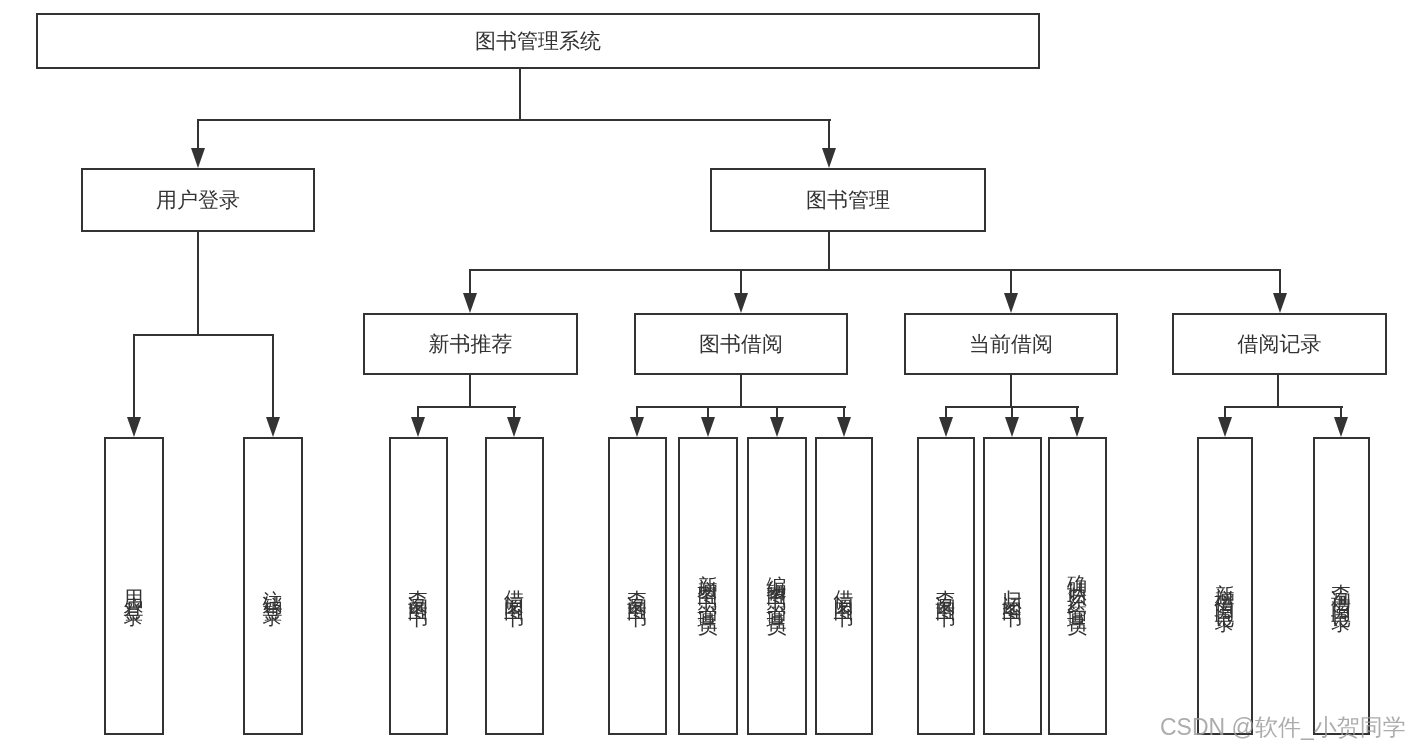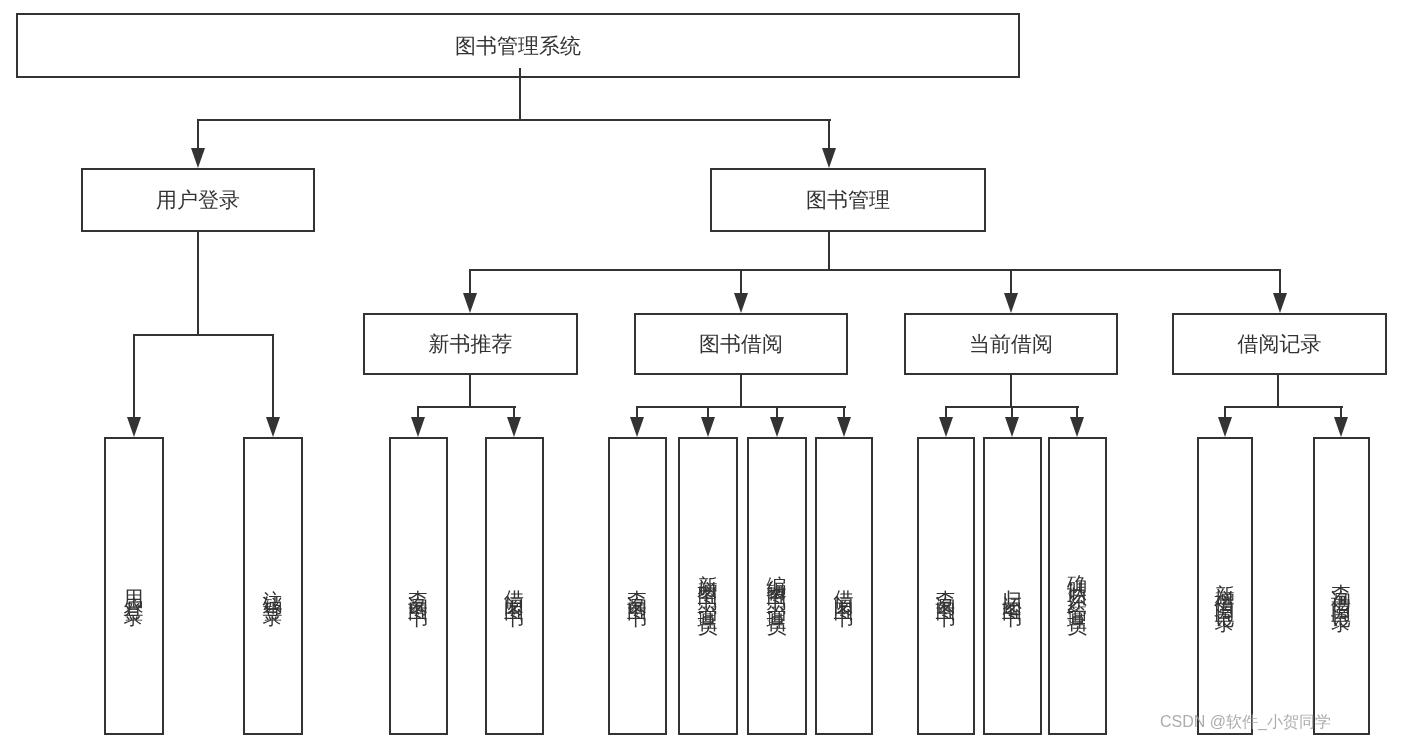--- a/index.html
+++ b/index.html
@@ -28,30 +28,30 @@
   }
   .hline{position:absolute;height:2px;background:var(--line);}
   .vline{position:absolute;width:2px;background:var(--line);}
   .arrow{
     position:absolute;width:0;height:0;
     border-left:7px solid transparent;border-right:7px solid transparent;
     border-top:20px solid var(--line);
   }
   .watermark{
     position:absolute;left:1160px;top:712px;width:240px;
-    font-size:16px;color:var(--wm);opacity:.85;z-index:5;
+    font-size:23px;color:var(--wm);opacity:.85;z-index:5;
     white-space:nowrap;
   }
 </style>
 </head>
 <body>
 
 <div class="stage">
 
-  <div class="box" style="left:16px;top:13px;width:1004px;height:65px">
+  <div class="box" style="left:36px;top:13px;width:1004px;height:56px">
     <span class="lbl">图书管理系统</span>
   </div>
 
   <div class="vline" style="left:519px;top:68px;height:52px"></div>
   <div class="hline" style="left:197px;top:119px;width:634px"></div>
   <div class="vline" style="left:197px;top:119px;height:30px"></div>
   <div class="arrow" style="left:191px;top:148px"></div>
   <div class="vline" style="left:828px;top:119px;height:30px"></div>
   <div class="arrow" style="left:822px;top:148px"></div>
 

